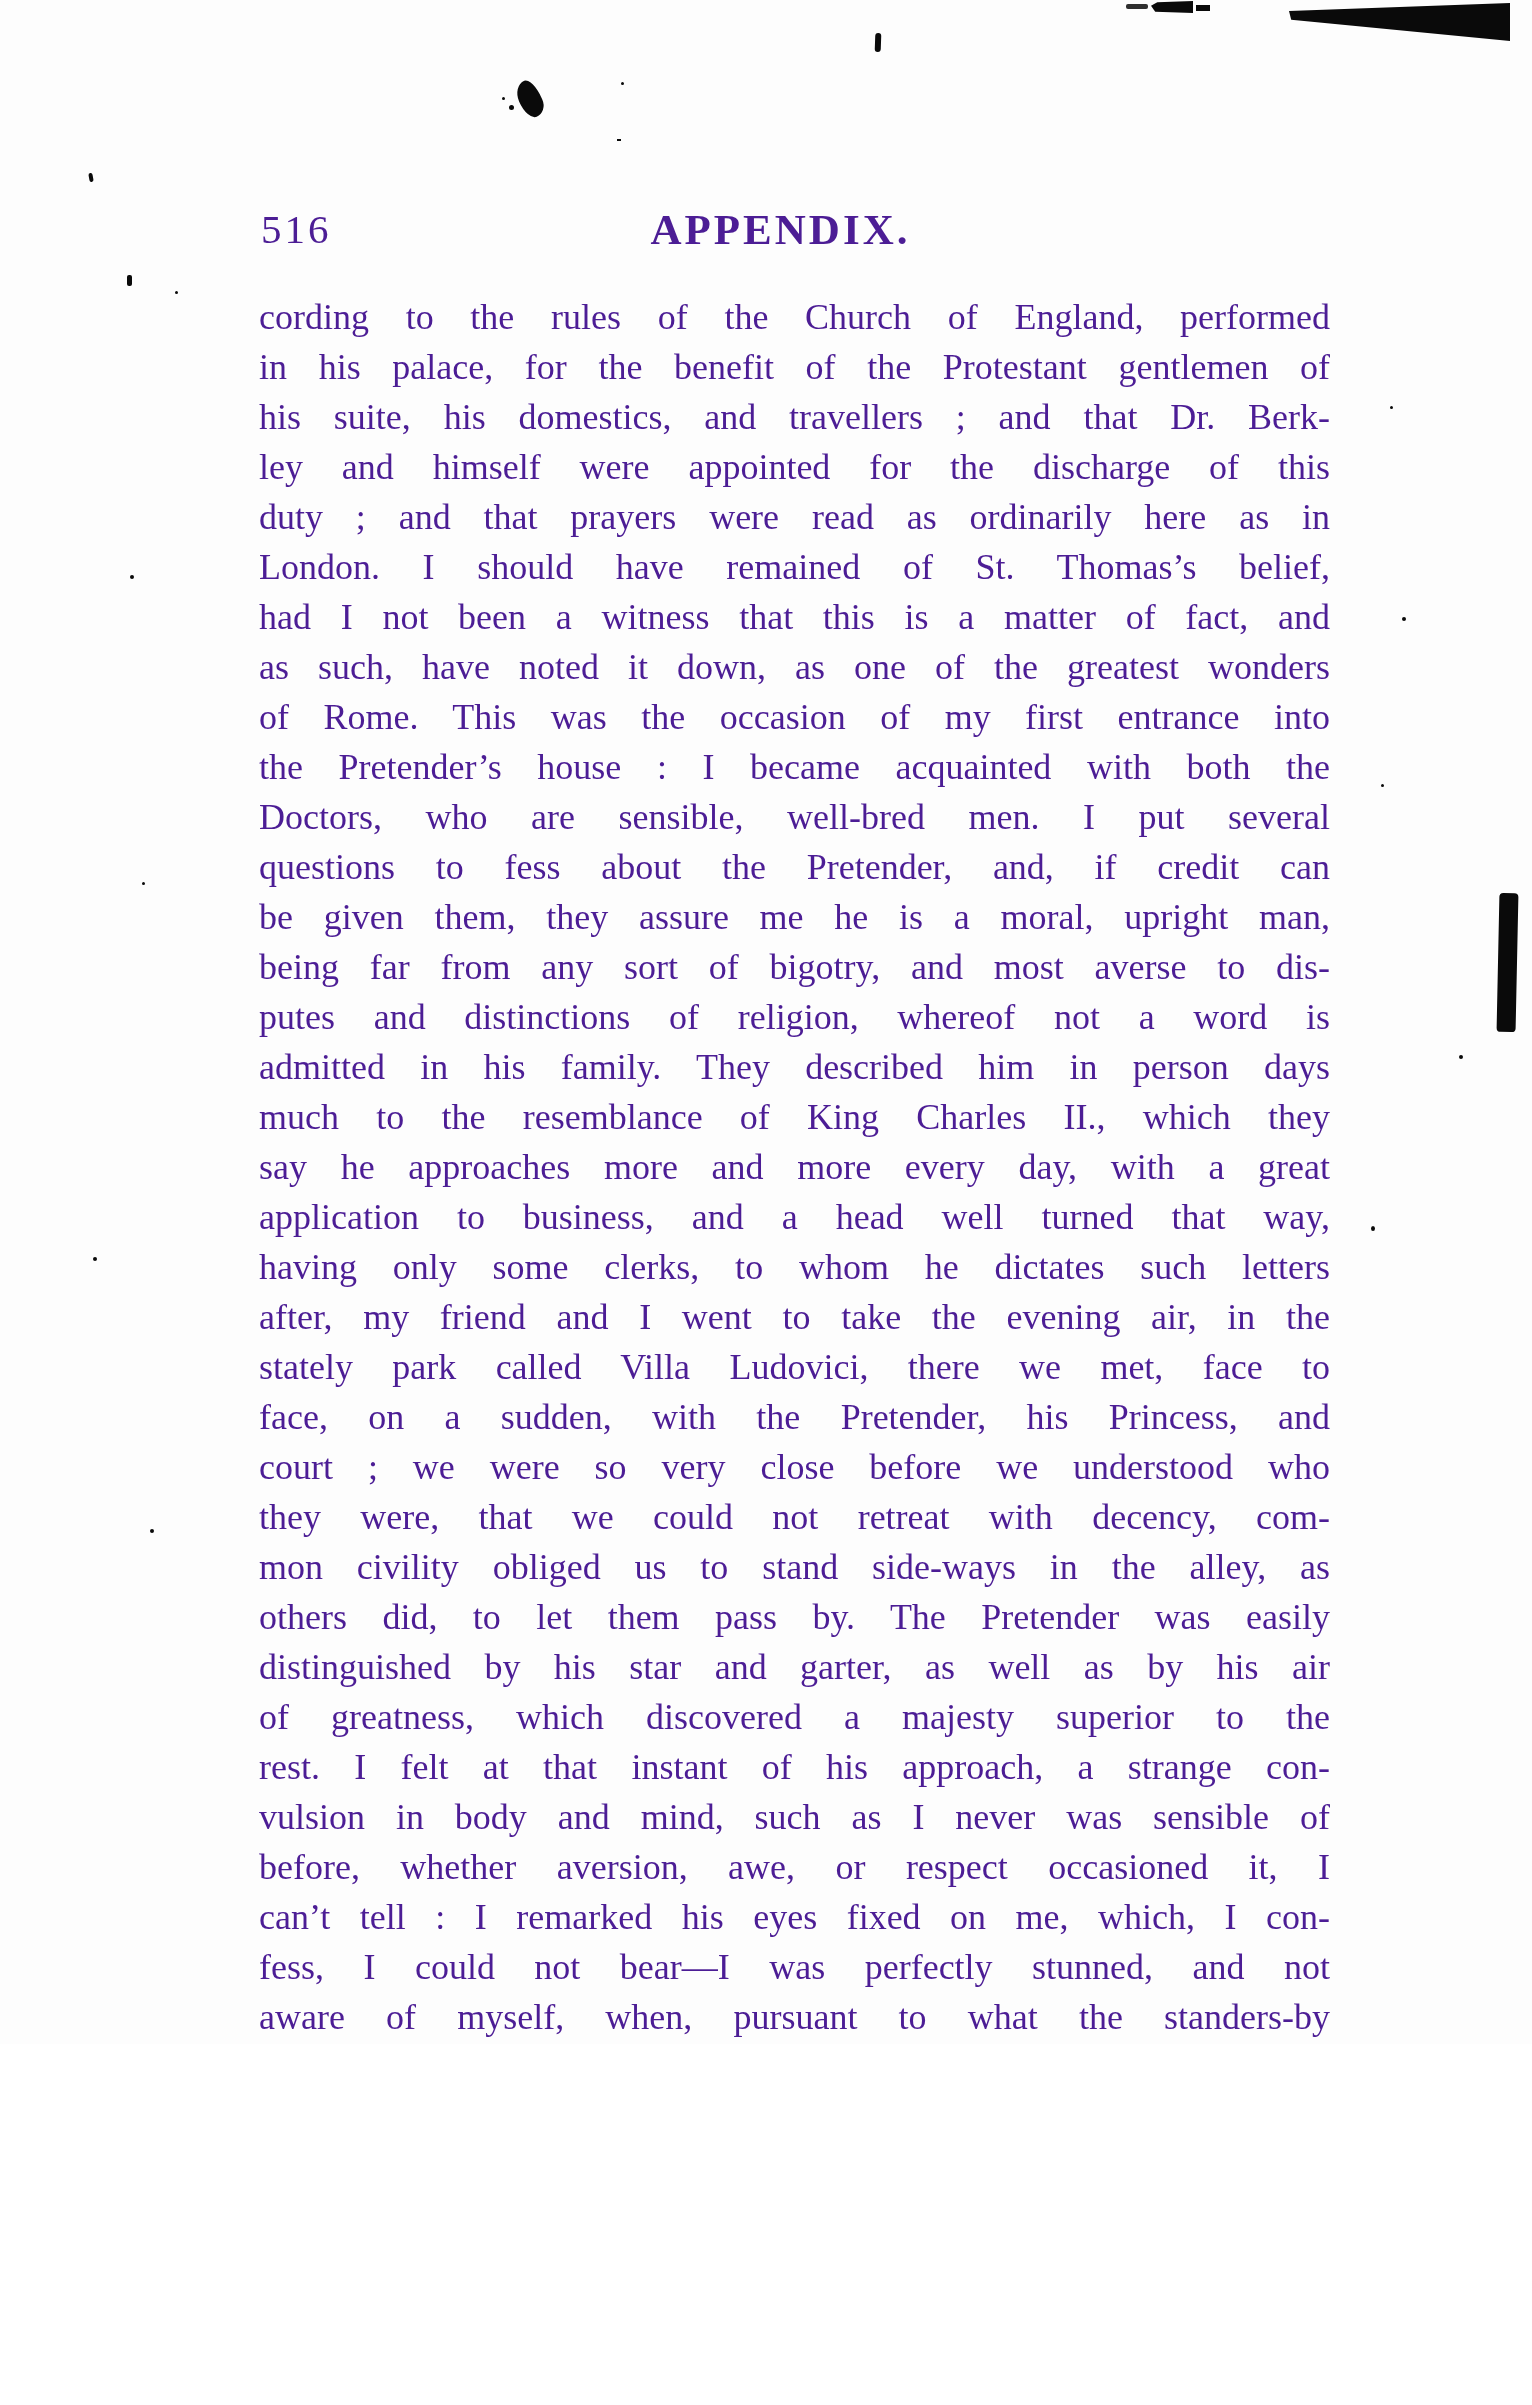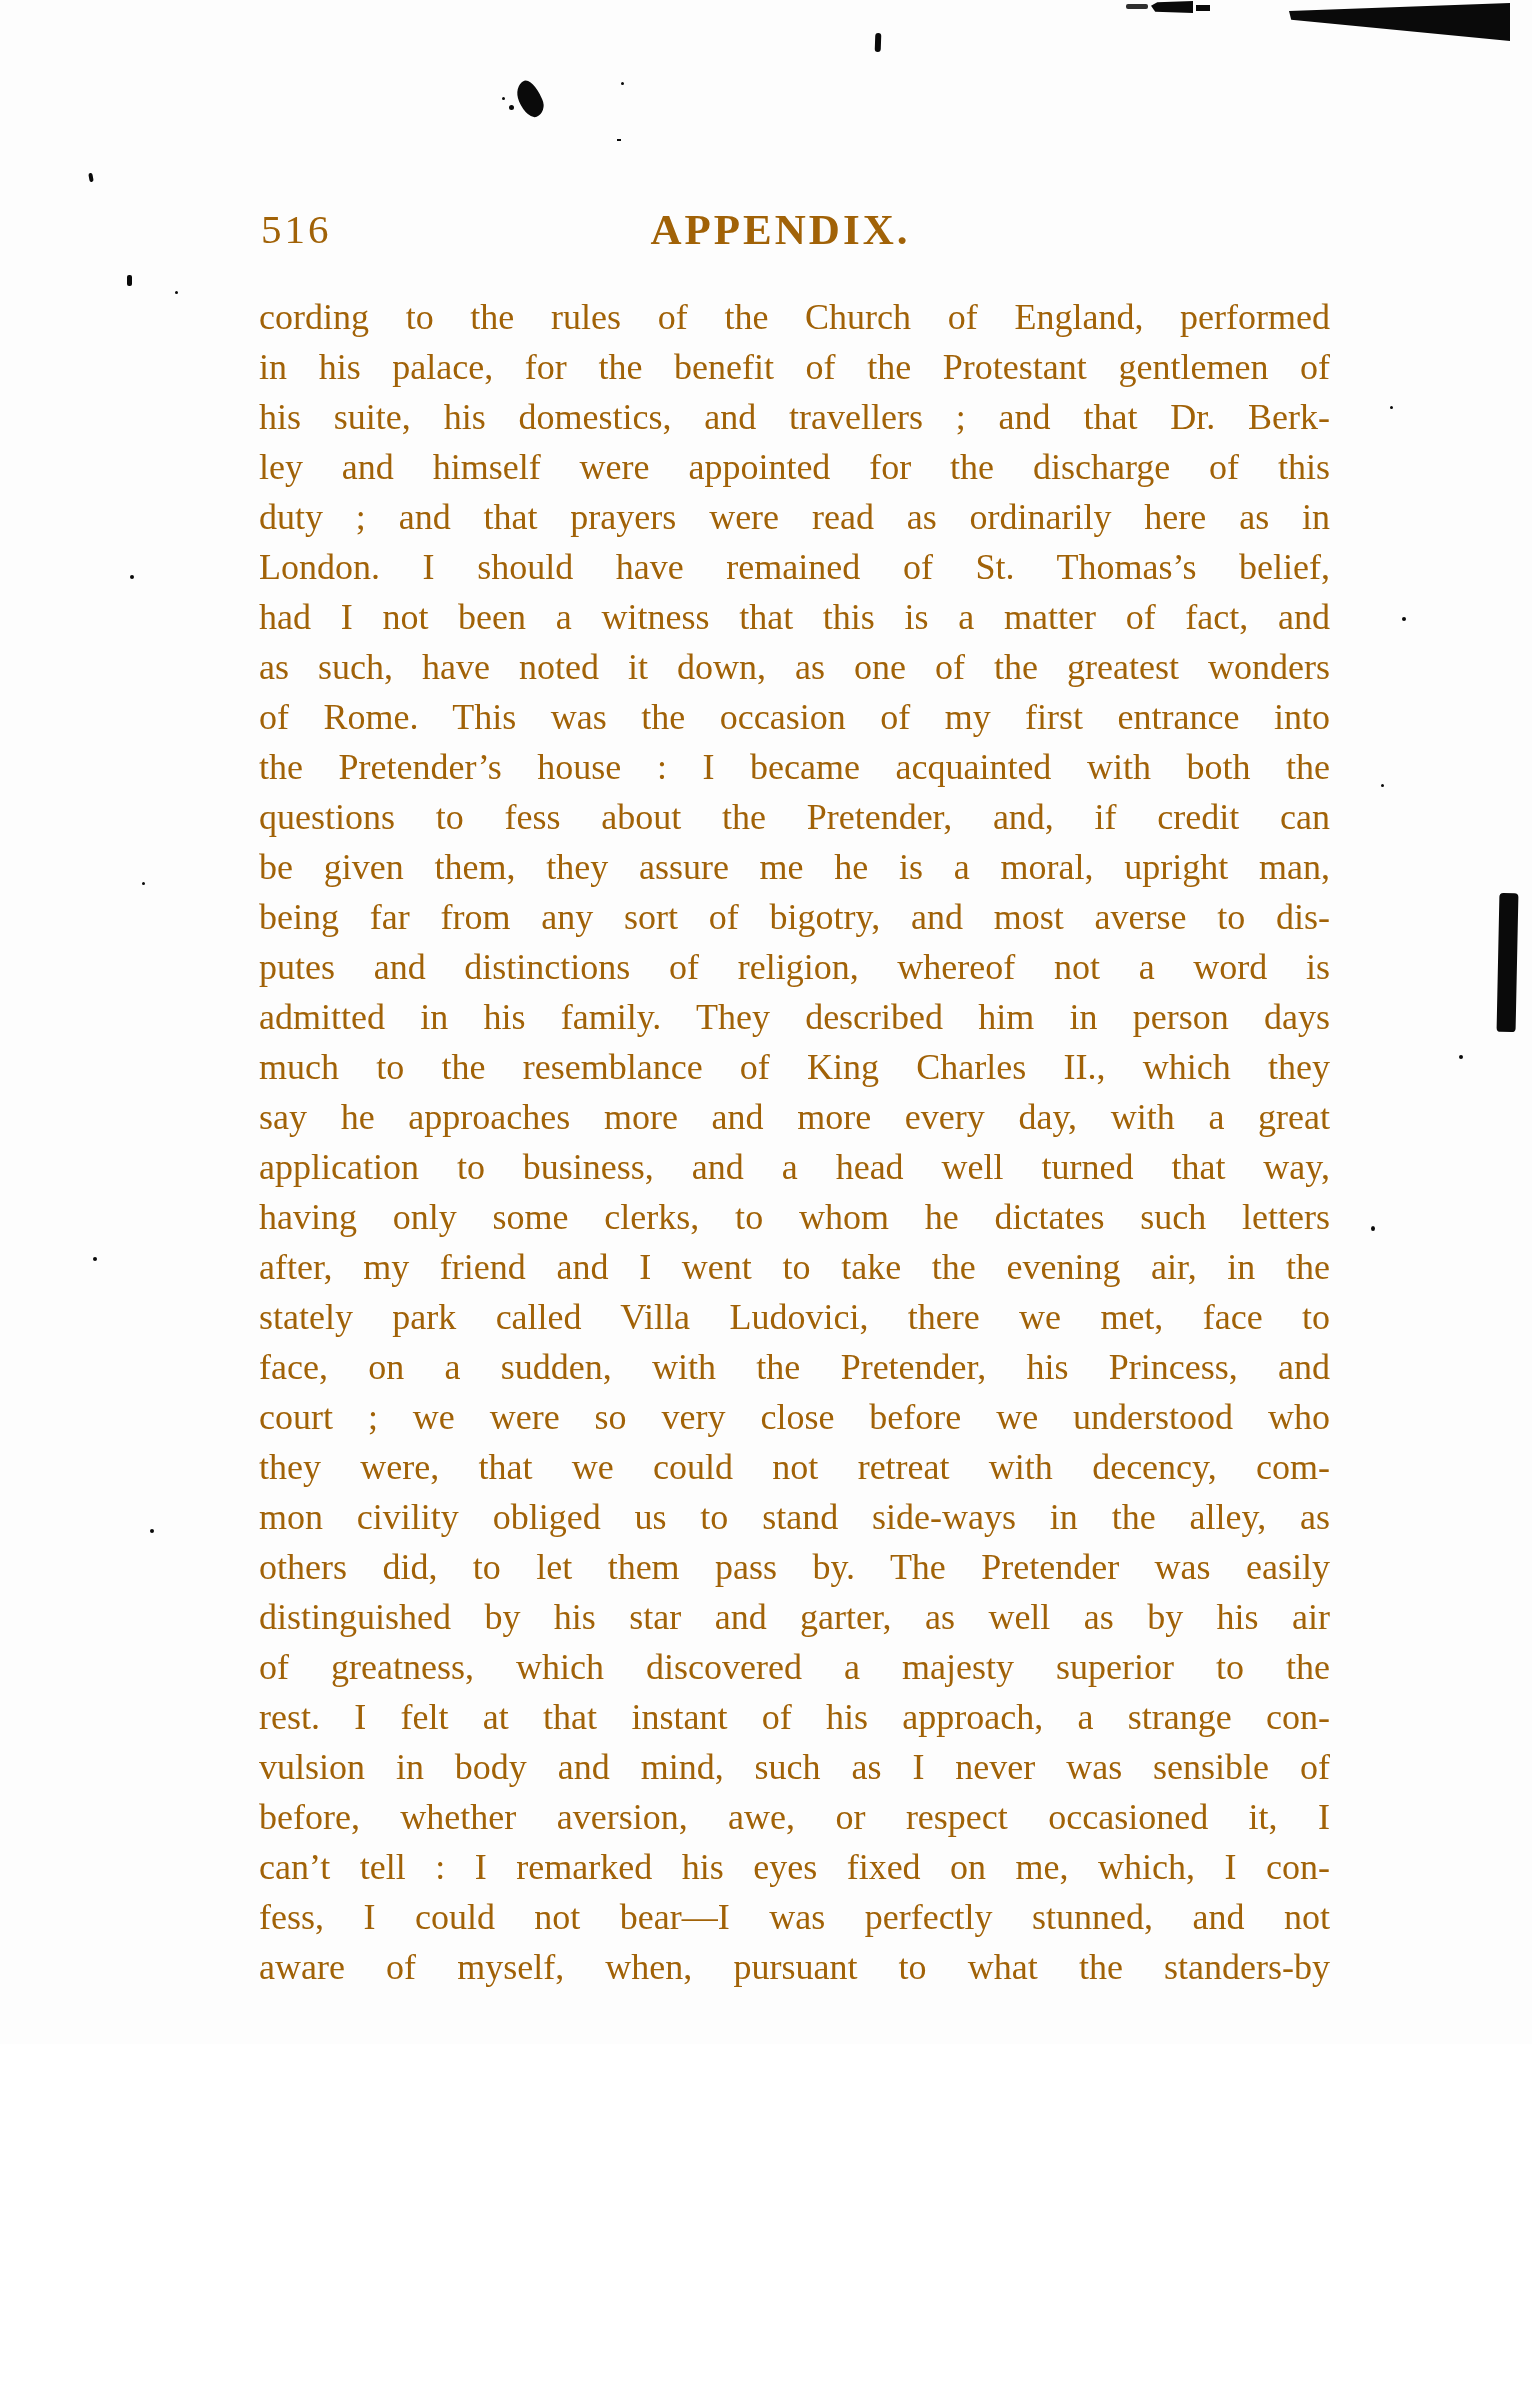--- a/index.html
+++ b/index.html
@@ -1,20 +1,20 @@
 <!DOCTYPE html>
 <html><head>
 <meta charset="utf-8">
 <style>
   html,body{margin:0;padding:0;}
   .page{
     position:relative;
     width:1532px;height:2044px;
     background:#fdfdfd;
-    color:#a16207;
+    color:#4c1d95;
     font-family:"Liberation Serif", serif;
     overflow:hidden;
   }
   .header{position:absolute;left:259px;top:207px;width:1071px;height:50px;}
   .page-num{
     position:absolute;left:2px;top:0;
     font-size:41px;line-height:44px;letter-spacing:3px;
   }
   .running-head{
     position:absolute;left:calc(50% - 14px);top:4px;
@@ -45,20 +45,21 @@
     <div class="line">cording to the rules of the Church of England, performed</div>
     <div class="line">in his palace, for the benefit of the Protestant gentlemen of</div>
     <div class="line">his suite, his domestics, and travellers ; and that Dr. Berk-</div>
     <div class="line">ley and himself were appointed for the discharge of this</div>
     <div class="line">duty ; and that prayers were read as ordinarily here as in</div>
     <div class="line">London. I should have remained of St. Thomas’s belief,</div>
     <div class="line">had I not been a witness that this is a matter of fact, and</div>
     <div class="line">as such, have noted it down, as one of the greatest wonders</div>
     <div class="line">of Rome. This was the occasion of my first entrance into</div>
     <div class="line">the Pretender’s house : I became acquainted with both the</div>
+    <div class="line">Doctors, who are sensible, well-bred men. I put several</div>
     <div class="line">questions to fess about the Pretender, and, if credit can</div>
     <div class="line">be given them, they assure me he is a moral, upright man,</div>
     <div class="line">being far from any sort of bigotry, and most averse to dis-</div>
     <div class="line">putes and distinctions of religion, whereof not a word is</div>
     <div class="line">admitted in his family. They described him in person days</div>
     <div class="line">much to the resemblance of King Charles II., which they</div>
     <div class="line">say he approaches more and more every day, with a great</div>
     <div class="line">application to business, and a head well turned that way,</div>
     <div class="line">having only some clerks, to whom he dictates such letters</div>
     <div class="line">after, my friend and I went to take the evening air, in the</div>

